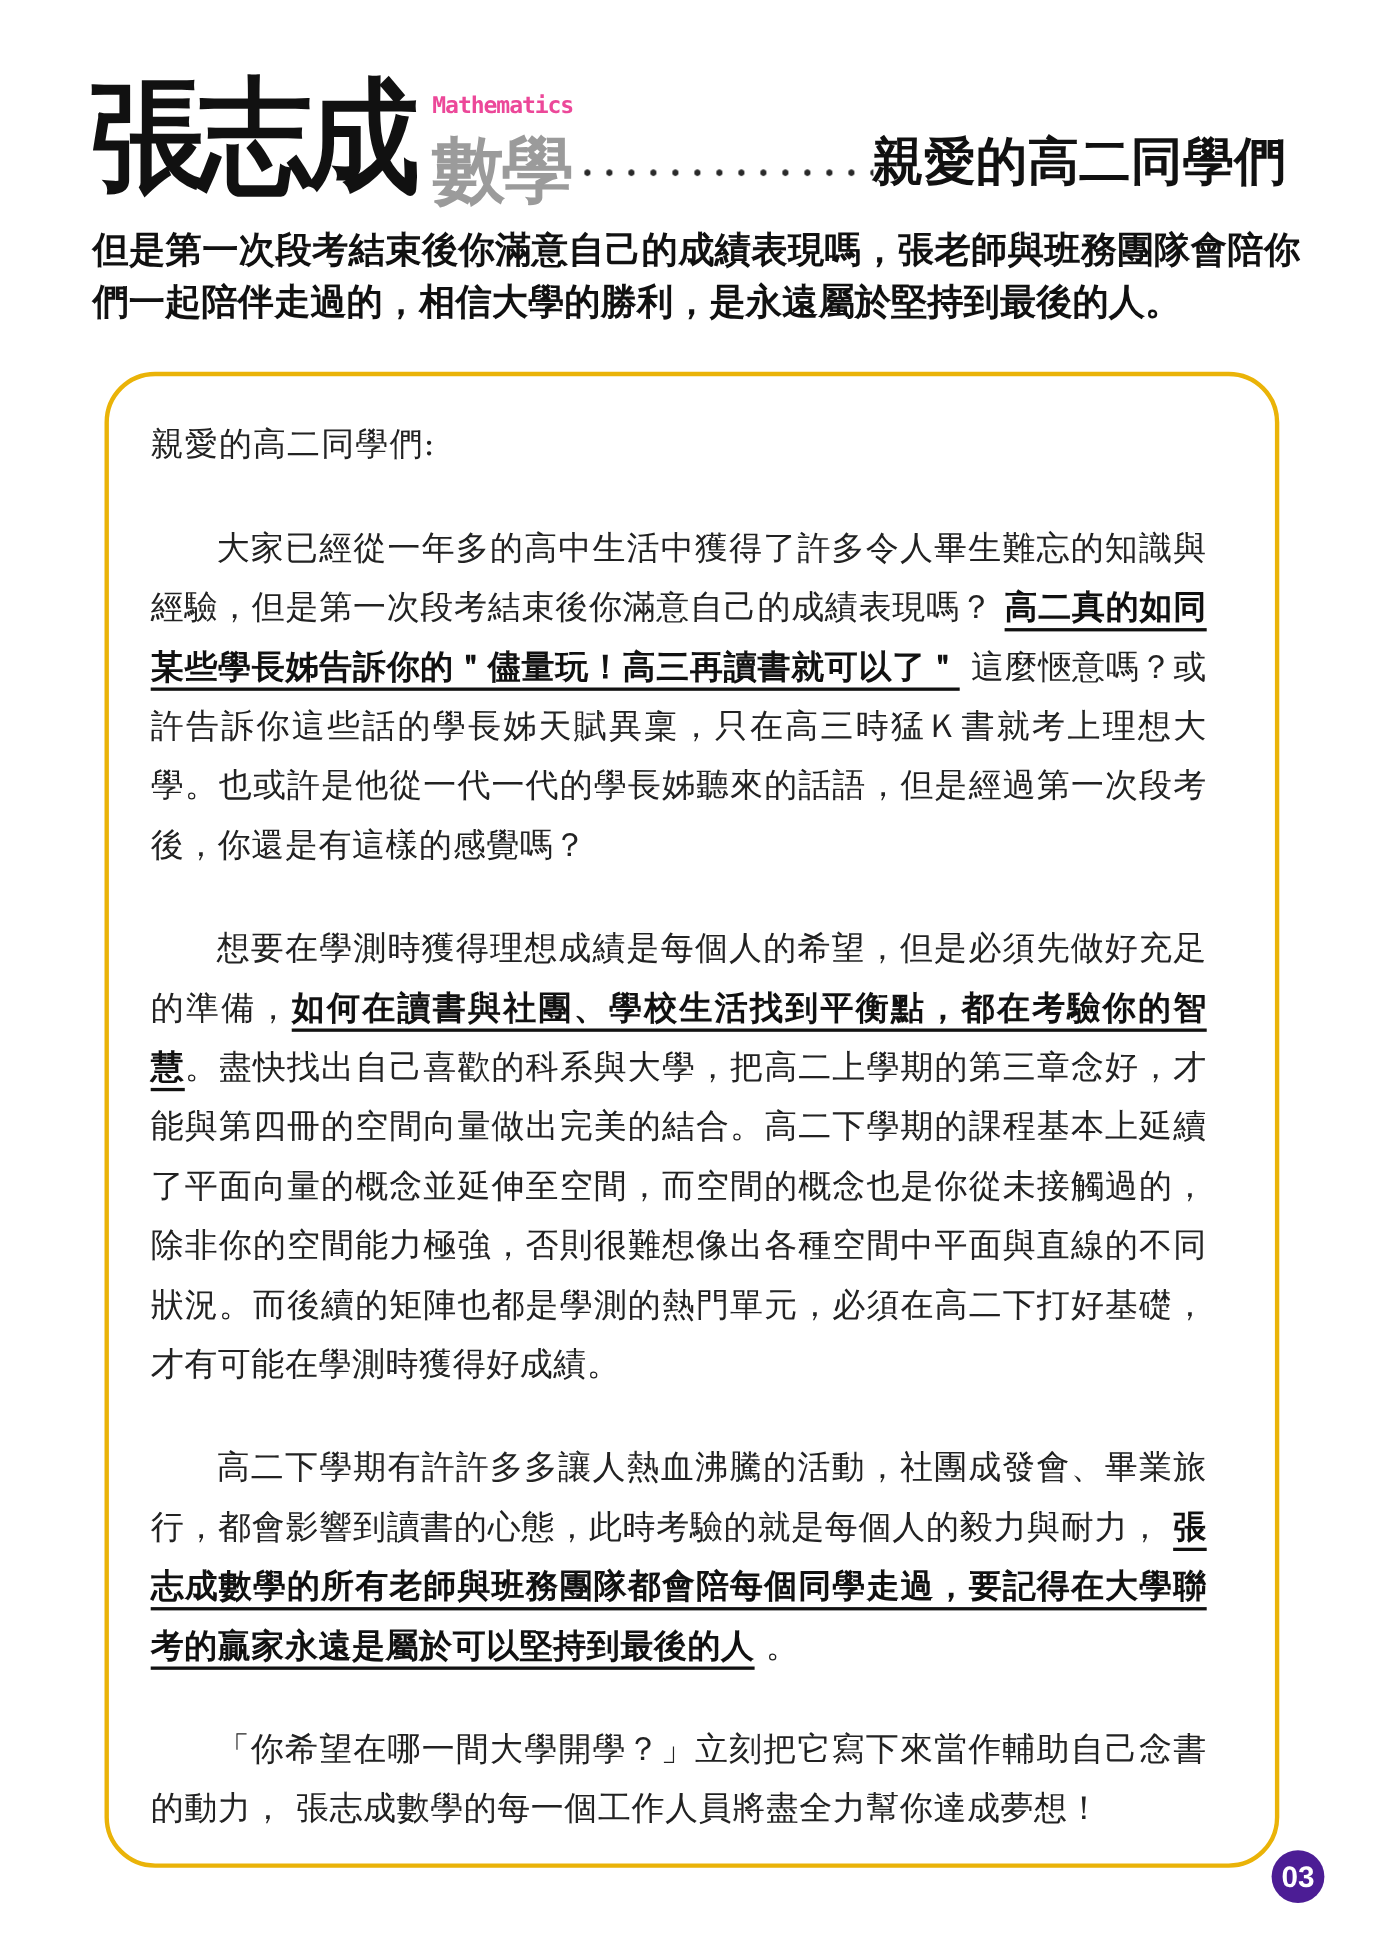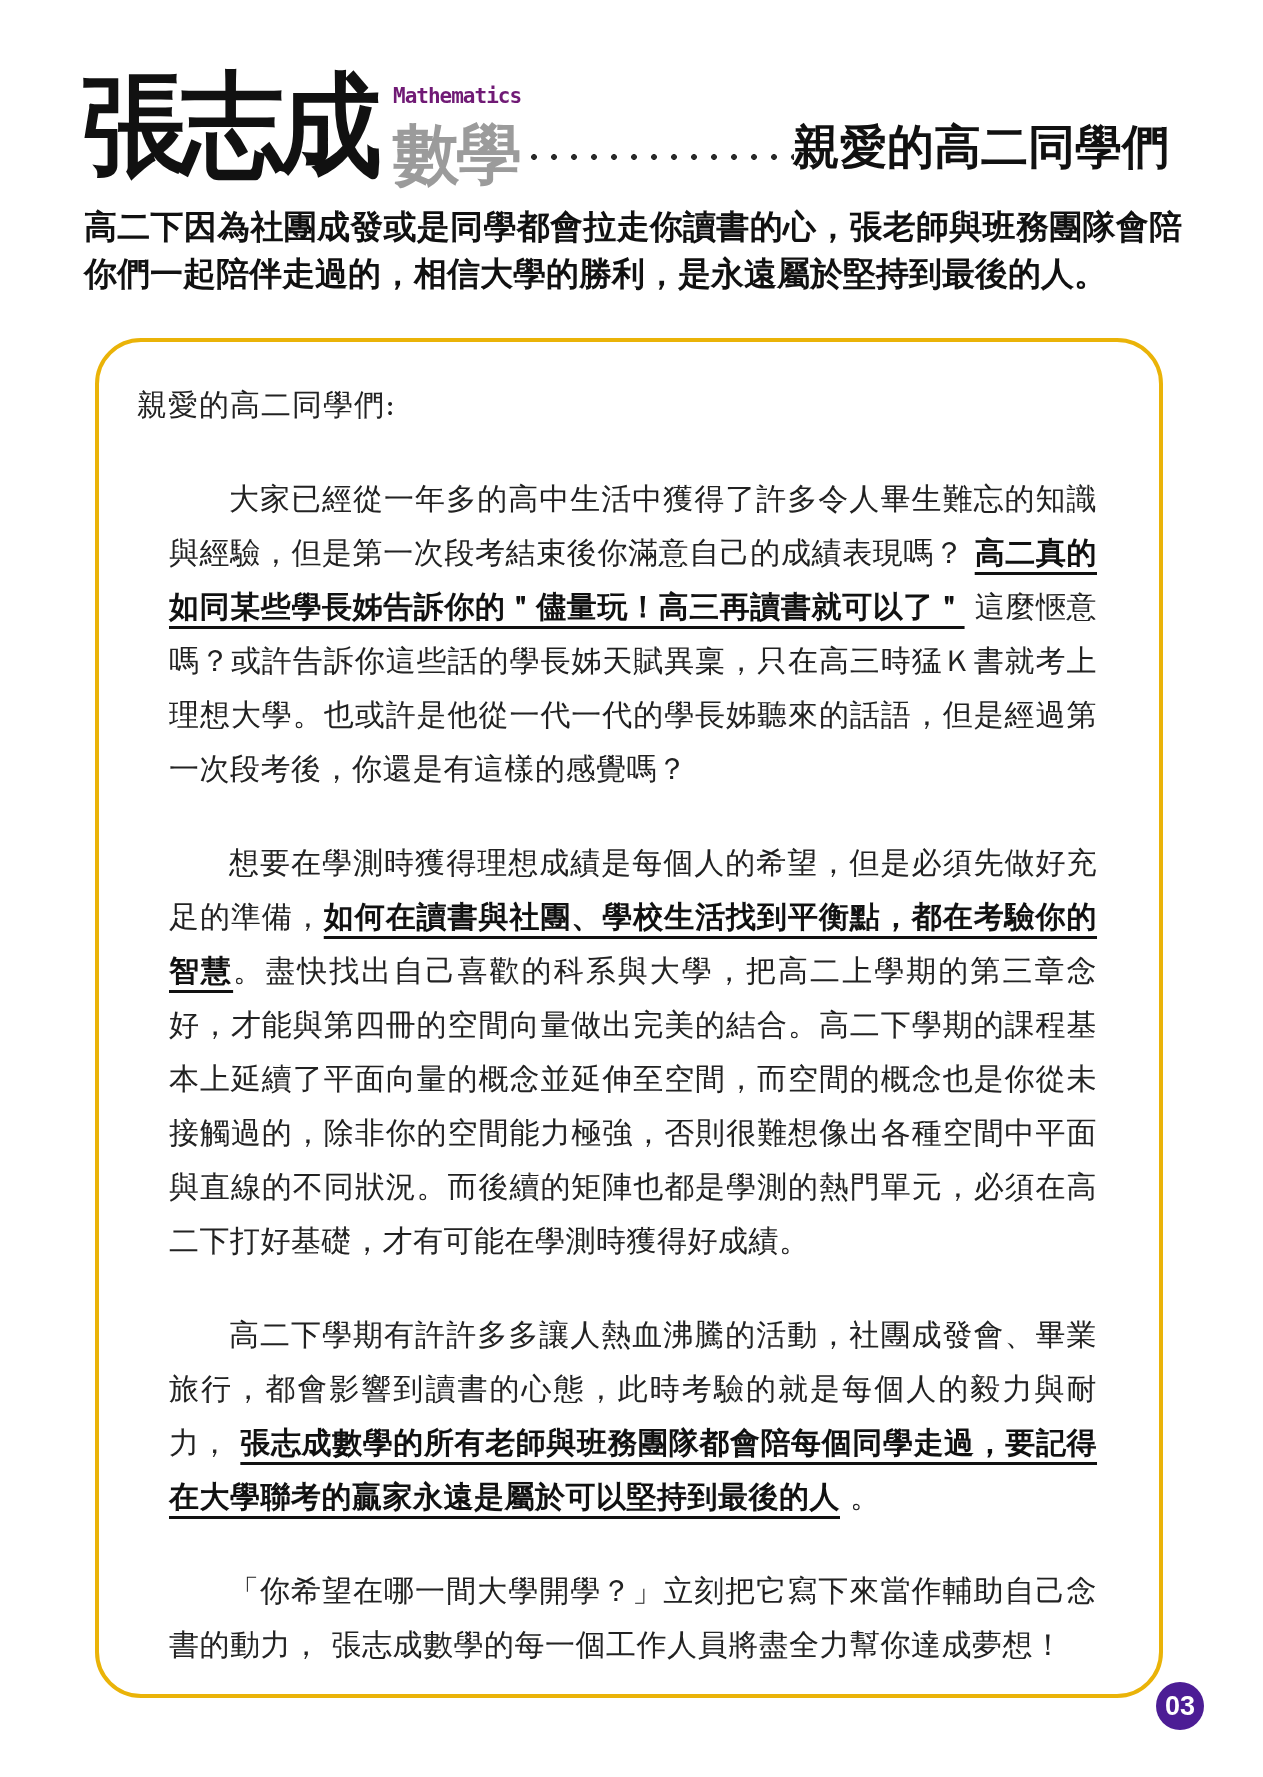--- a/index.html
+++ b/index.html
@@ -15,21 +15,21 @@
     font-family: "Liberation Sans", sans-serif;
     font-size: 104px; font-weight: 900; letter-spacing: -6px;
     line-height: 1.2; color: #111;
     transform: scaleY(1.08); transform-origin: top left;
     white-space: nowrap;
   }
   .logo-sub { position: absolute; left: 393px; top: 84px; display: flex;
               flex-direction: column; }
   .logo-en {
     font-family: "DejaVu Sans Mono", monospace;
-    font-size: 21px; font-weight: bold; color: #701a75; letter-spacing: -1px;
+    font-size: 21px; font-weight: bold; color: #ec4899; letter-spacing: -1px;
     white-space: nowrap;
   }
   .logo-math {
     font-family: "Liberation Sans", sans-serif;
     font-size: 66px; font-weight: 900; letter-spacing: -3px;
     color: #9b9b9b; line-height: 1.05; margin-top: 12px; white-space: nowrap;
   }
   .dots {
     position: absolute; left: 524px; top: 153px; width: 270px; height: 8px;
     background-image: radial-gradient(circle, #2a2a2a 2.6px, transparent 3.2px);
@@ -54,21 +54,21 @@
     border: 4px solid #eab308; border-radius: 46px;
     padding: 36px 62px 0 38px; overflow: hidden;
     font-family: "DejaVu Serif", serif; color: #222;
   }
   .salutation {
     font-size: 30px; line-height: 54px; letter-spacing: 1px;
   }
   .letter-para {
     margin-top: 40px; text-indent: 2em;
     font-size: 30px; line-height: 54px; letter-spacing: 0.5px;
-    text-align: justify; word-break: break-all; margin-left: 32px;
+    text-align: justify; word-break: break-all;
   }
   .letter-para .em {
     font-weight: bold; color: #111;
     text-decoration: underline;
     text-decoration-thickness: 2.5px;
     text-underline-offset: 9px;
   }
   .signature {
     margin-top: 14px; text-align: right; padding-right: 120px;
     white-space: nowrap;
@@ -97,21 +97,21 @@
 
   <div class="logo-sub">
     <span class="logo-en">Mathematics</span>
     <span class="logo-math">數學</span>
   </div>
 
   <div class="dots"></div>
 
   <h1 class="title">親愛的高二同學們</h1>
 
-  <p class="intro">高二下因為社團成發或是同學都會拉走你讀書的心，張老師與班務團隊會陪你們一起陪伴走過的，相信大學的勝利，是永遠屬於堅持到最後的人。</p>
+  <p class="intro">但是第一次段考結束後你滿意自己的成績表現嗎，張老師與班務團隊會陪你們一起陪伴走過的，相信大學的勝利，是永遠屬於堅持到最後的人。</p>
 
   <section class="letter-box">
     <p class="salutation">親愛的高二同學們:</p>
 
     <div id="letter-paragraphs">
         <p class="letter-para"><span>大家已經從一年多的高中生活中獲得了許多令人畢生難忘的知識與經驗，但是第一次段考結束後你滿意自己的成績表現嗎？ </span><span class="em">高二真的如同某些學長姊告訴你的＂儘量玩！高三再讀書就可以了＂</span><span> 這麼愜意嗎？或許告訴你這些話的學長姊天賦異稟，只在高三時猛Ｋ書就考上理想大學。也或許是他從一代一代的學長姊聽來的話語，但是經過第一次段考後，你還是有這樣的感覺嗎？</span></p>
         <p class="letter-para"><span>想要在學測時獲得理想成績是每個人的希望，但是必須先做好充足的準備，</span><span class="em">如何在讀書與社團、學校生活找到平衡點，都在考驗你的智慧</span><span>。盡快找出自己喜歡的科系與大學，把高二上學期的第三章念好，才能與第四冊的空間向量做出完美的結合。高二下學期的課程基本上延續了平面向量的概念並延伸至空間，而空間的概念也是你從未接觸過的，除非你的空間能力極強，否則很難想像出各種空間中平面與直線的不同狀況。而後續的矩陣也都是學測的熱門單元，必須在高二下打好基礎，才有可能在學測時獲得好成績。</span></p>
         <p class="letter-para"><span>高二下學期有許許多多讓人熱血沸騰的活動，社團成發會、畢業旅行，都會影響到讀書的心態，此時考驗的就是每個人的毅力與耐力， </span><span class="em">張志成數學的所有老師與班務團隊都會陪每個同學走過，要記得在大學聯考的贏家永遠是屬於可以堅持到最後的人</span><span> 。</span></p>
         <p class="letter-para"><span>「你希望在哪一間大學開學？」立刻把它寫下來當作輔助自己念書的動力， 張志成數學的每一個工作人員將盡全力幫你達成夢想！</span></p>
       </div>

